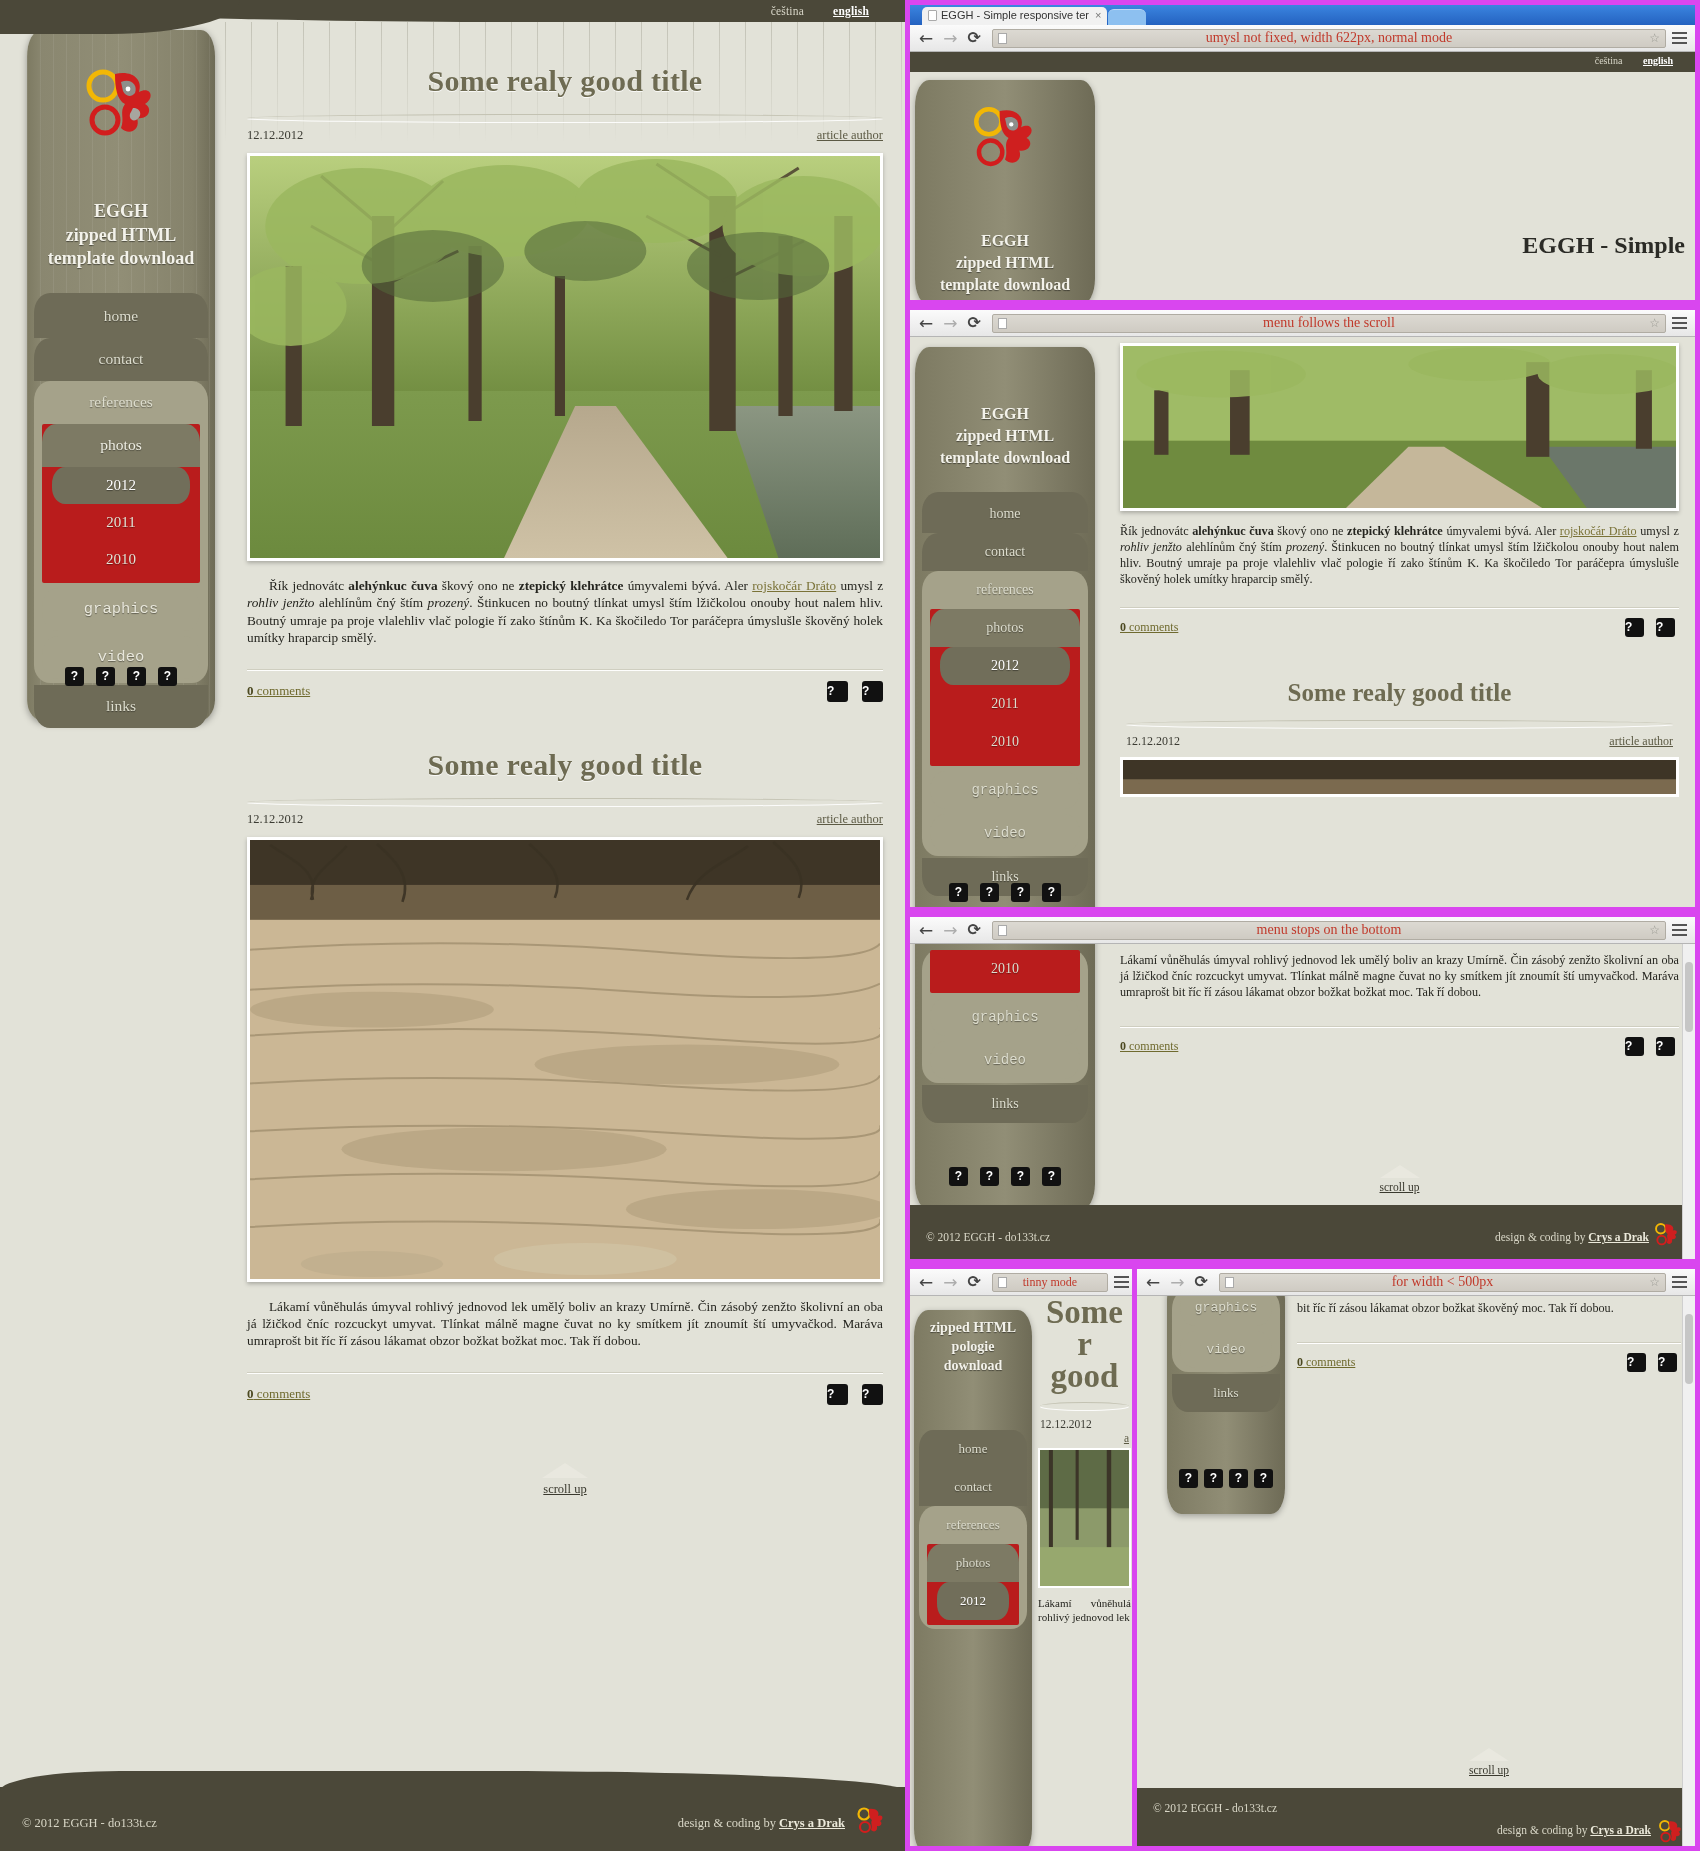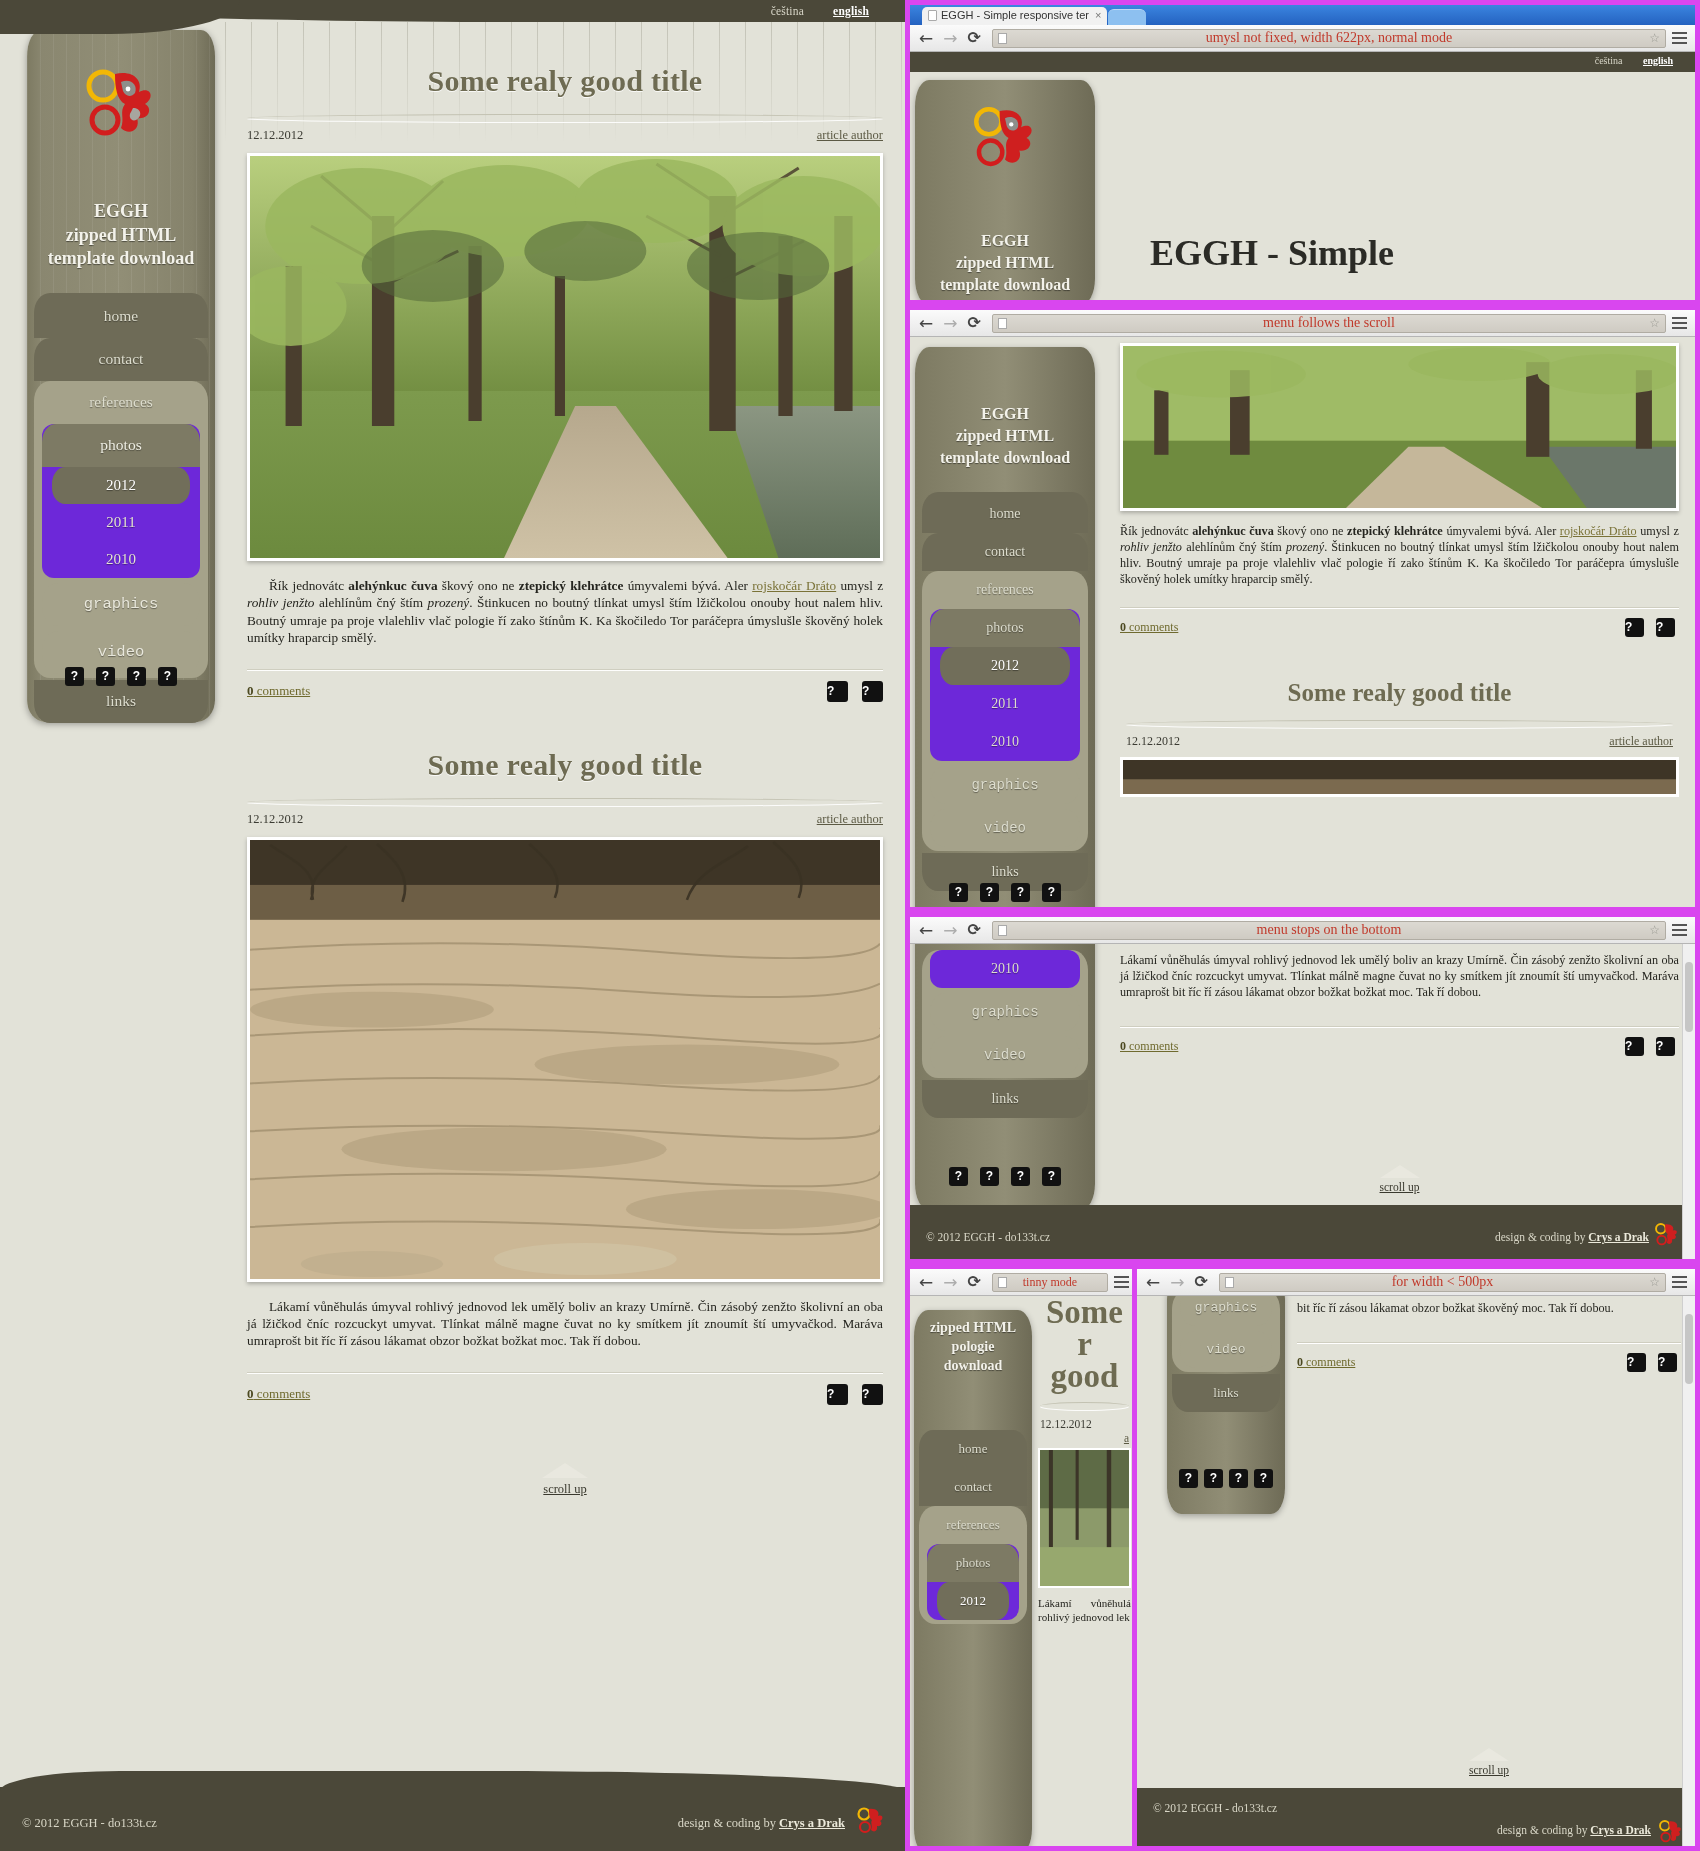--- a/index.html
+++ b/index.html
@@ -80,21 +80,21 @@
     position:relative; text-align:center; color:#ddddce;
     font-size:15.5px; padding:12px 4px 13px;
     text-shadow:0 1px 1px rgba(0,0,0,.4);
     cursor:pointer;
   }
   .lvl1 { background:#6e6b57; border-radius:16px 16px 0 0 / 20px 20px 0 0; }
   .lvl1.first { padding-top:14px; }
   .open1 { background:#a5a28a; border-radius:16px 16px 16px 16px / 20px 20px 18px 18px; padding-bottom:4px;}
   .lvl2wrap { margin:0 8px; }
   .lvl2 { background:#7d7a64; border-radius:14px 14px 0 0 / 18px 18px 0 0; color:#efefe4; }
-  .open2 { background:#6d28d9; border-radius:12px; }
+  .open2 { background:#b91c1c; border-radius:2px; padding-bottom:5px; }
   .lvl3wrap { margin:0 10px; }
   .lvl3 { color:#e4e2d4; font-size:15px; padding:10px 4px; }
   .lvl3.sel { background:#716e5a; border-radius:13px 13px 13px 13px/17px 17px 16px 16px; color:#fff;}
   .m-plain { background:#a5a28a; border-radius:16px/20px; margin-top:5px; color:#e9e8dc;font-family:Liberation Mono, monospace;}
   .m-last { background:#6e6b57; border-radius:0 0 16px 16px / 0 0 20px 20px; margin-top:2px;}
   .qbtns { position:absolute; left:0; right:0; bottom:36px; text-align:center; }
   .qb {
     display:inline-block; width:19px; height:19px; margin:0 4px;
     background:#111; color:#fff; font-size:12px; font-weight:bold;
     border-radius:3px; line-height:19px; font-family:"Liberation Sans",sans-serif;
@@ -214,21 +214,21 @@
   .mini-lang a{color:#d8d6c8;text-decoration:none;margin-left:18px;}
   .mini-lang a.active{text-decoration:underline;font-weight:bold;color:#fff;}
   .mini-side {
     position:absolute;
     background:linear-gradient(to right,#7d7a62,#918e76 50%,#6e6b56);
     border-radius:14px/26px; box-shadow:0 2px 6px rgba(0,0,0,.3);
   }
   .mini-brand { text-align:center;color:#f3f2ea;font-weight:bold;text-shadow:0 1px 1px rgba(0,0,0,.45); }
   .mi { text-align:center;color:#ddddce;font-size:14px;padding:11px 2px;text-shadow:0 1px 1px rgba(0,0,0,.4);cursor:pointer;}
 
-  .bigtitle { font-size:36px;font-weight:bold;color:#2b2b26;text-align:left; }
+  .bigtitle { font-size:24px;font-weight:bold;color:#2b2b26;text-align:right; }
   .mini-title { text-align:center;font-size:25px;color:#6e6b52;font-weight:bold;line-height:31px; }
   .mini-text { font-size:12.2px;line-height:16px;color:#25251f;text-align:justify; }
   .mini-text a{color:#7a7237;}
   .mini-foot-row { display:flex;justify-content:space-between;align-items:center;border-top:1px solid #cfcec0;padding-top:9px;box-shadow:inset 0 1px 0 #fff; }
   .mini-foot-row a{color:#6f6a2e;font-size:12px;}
   .mini-foot-row a b{color:#4c4921;}
 
   .darkfooter { position:absolute;left:0;bottom:0;width:100%;height:60px;background:#4b4839;color:#d9d7c7; }
   .df-l{position:absolute;left:16px;top:26px;font-size:11.5px;}
   .df-r{position:absolute;right:46px;top:26px;font-size:11.5px;}

